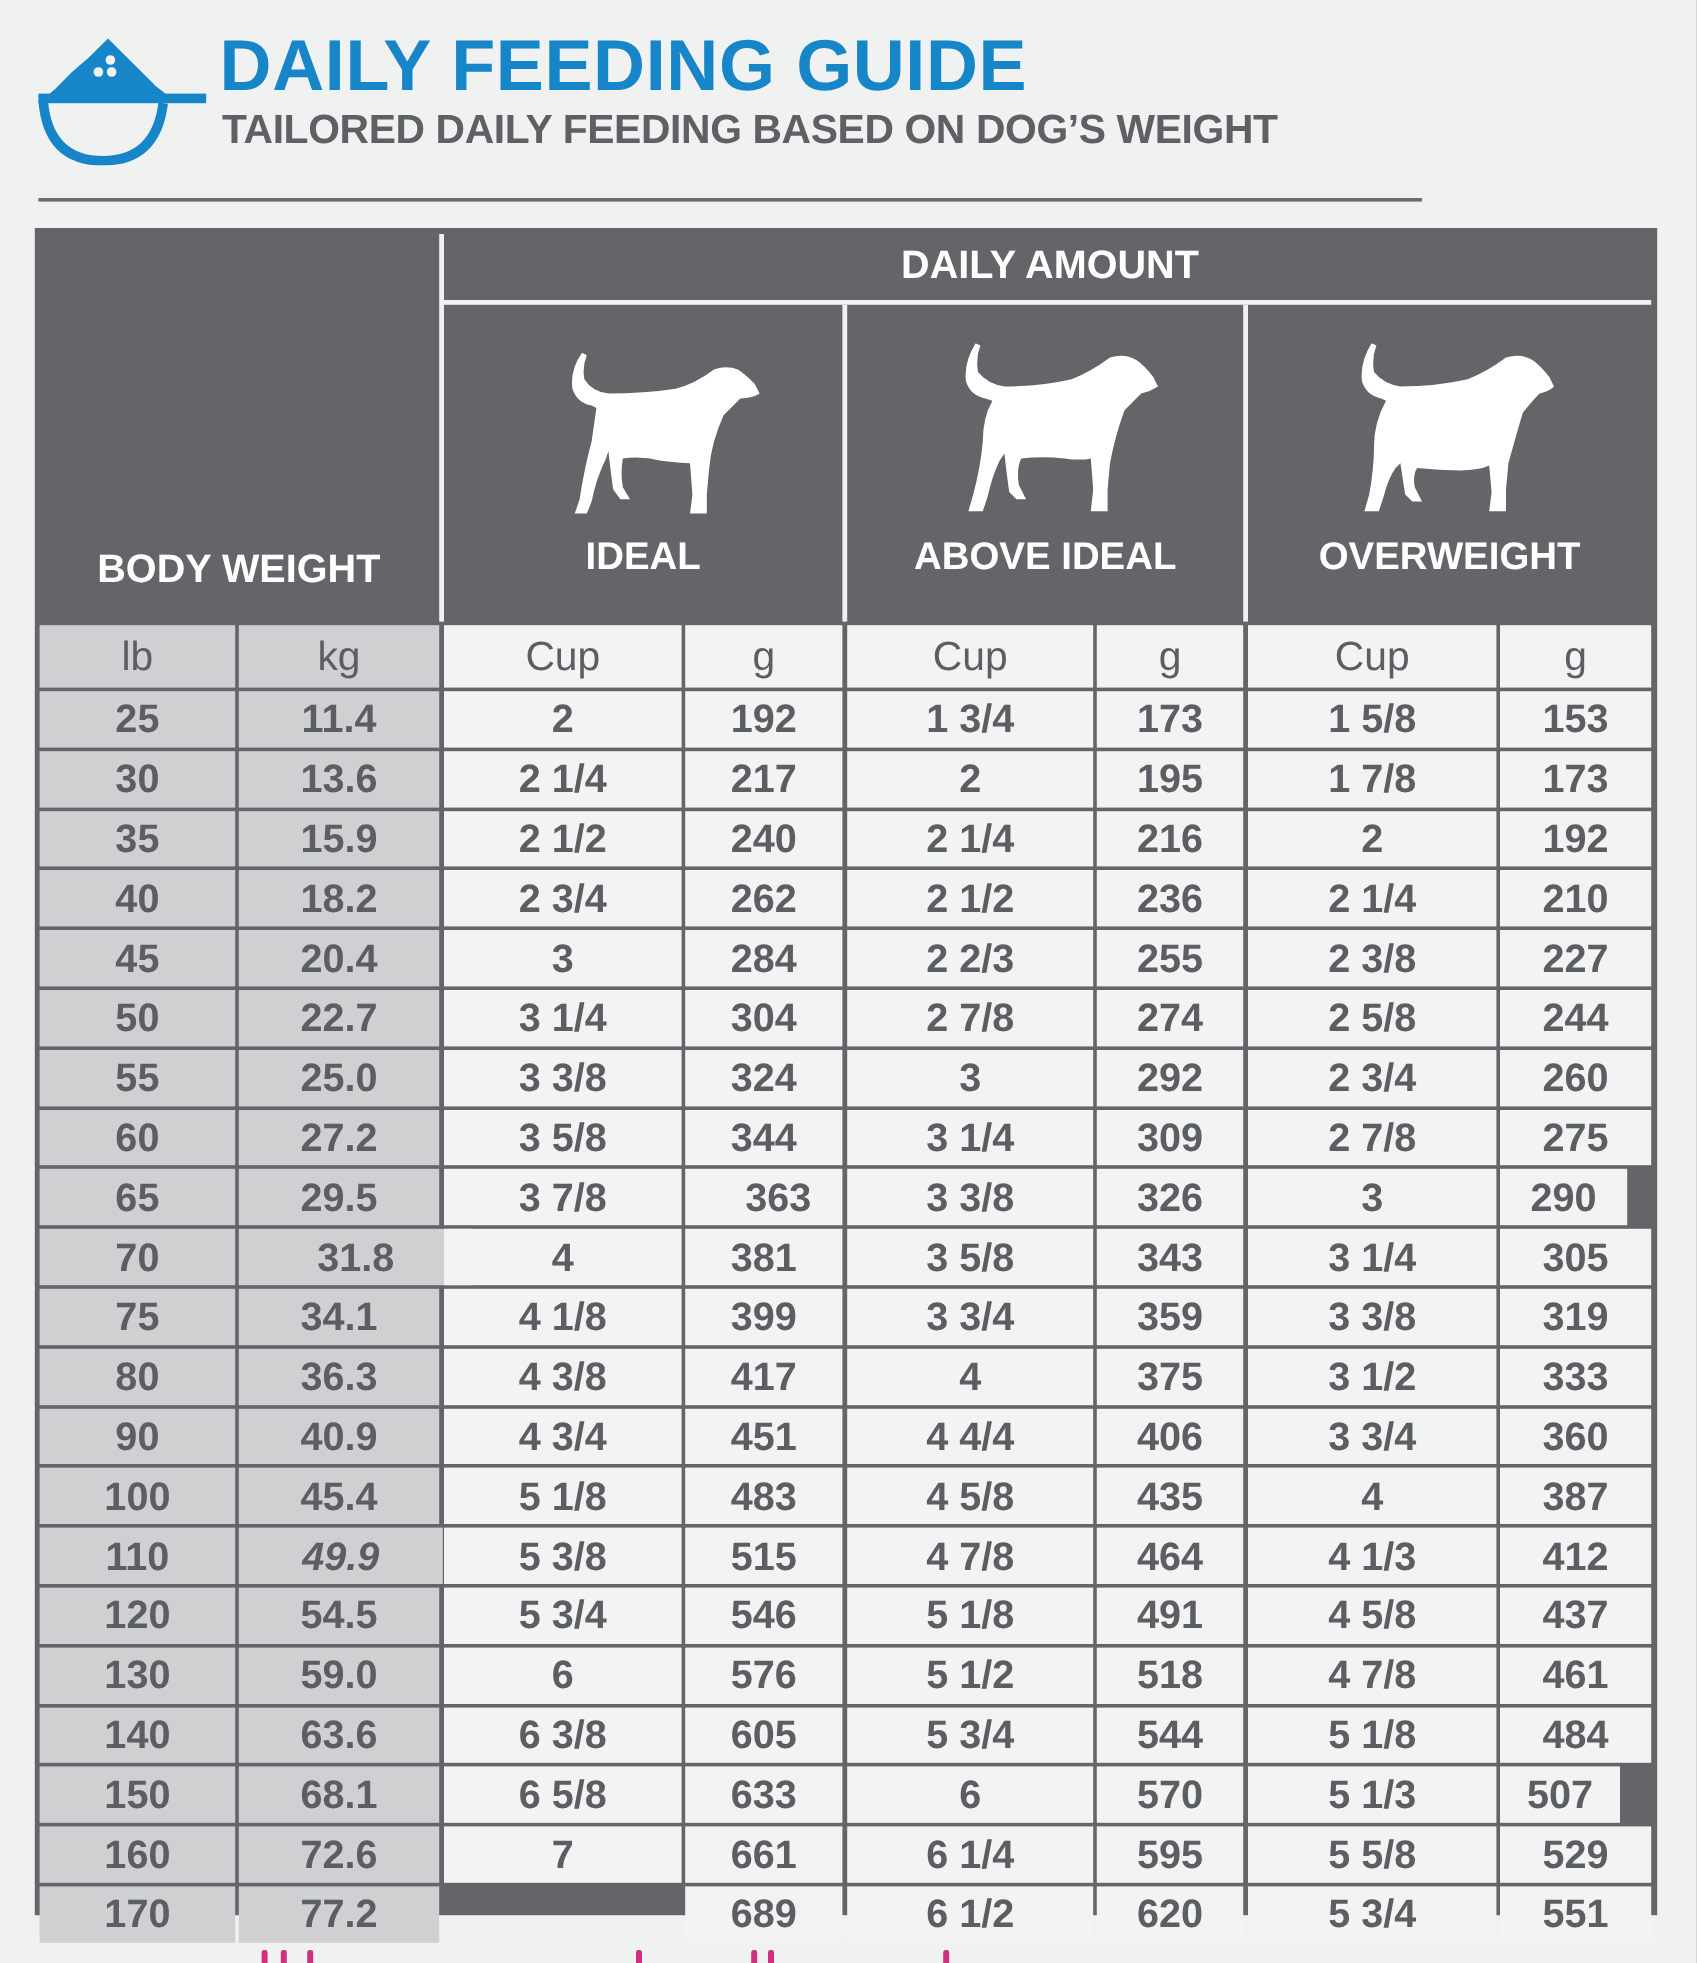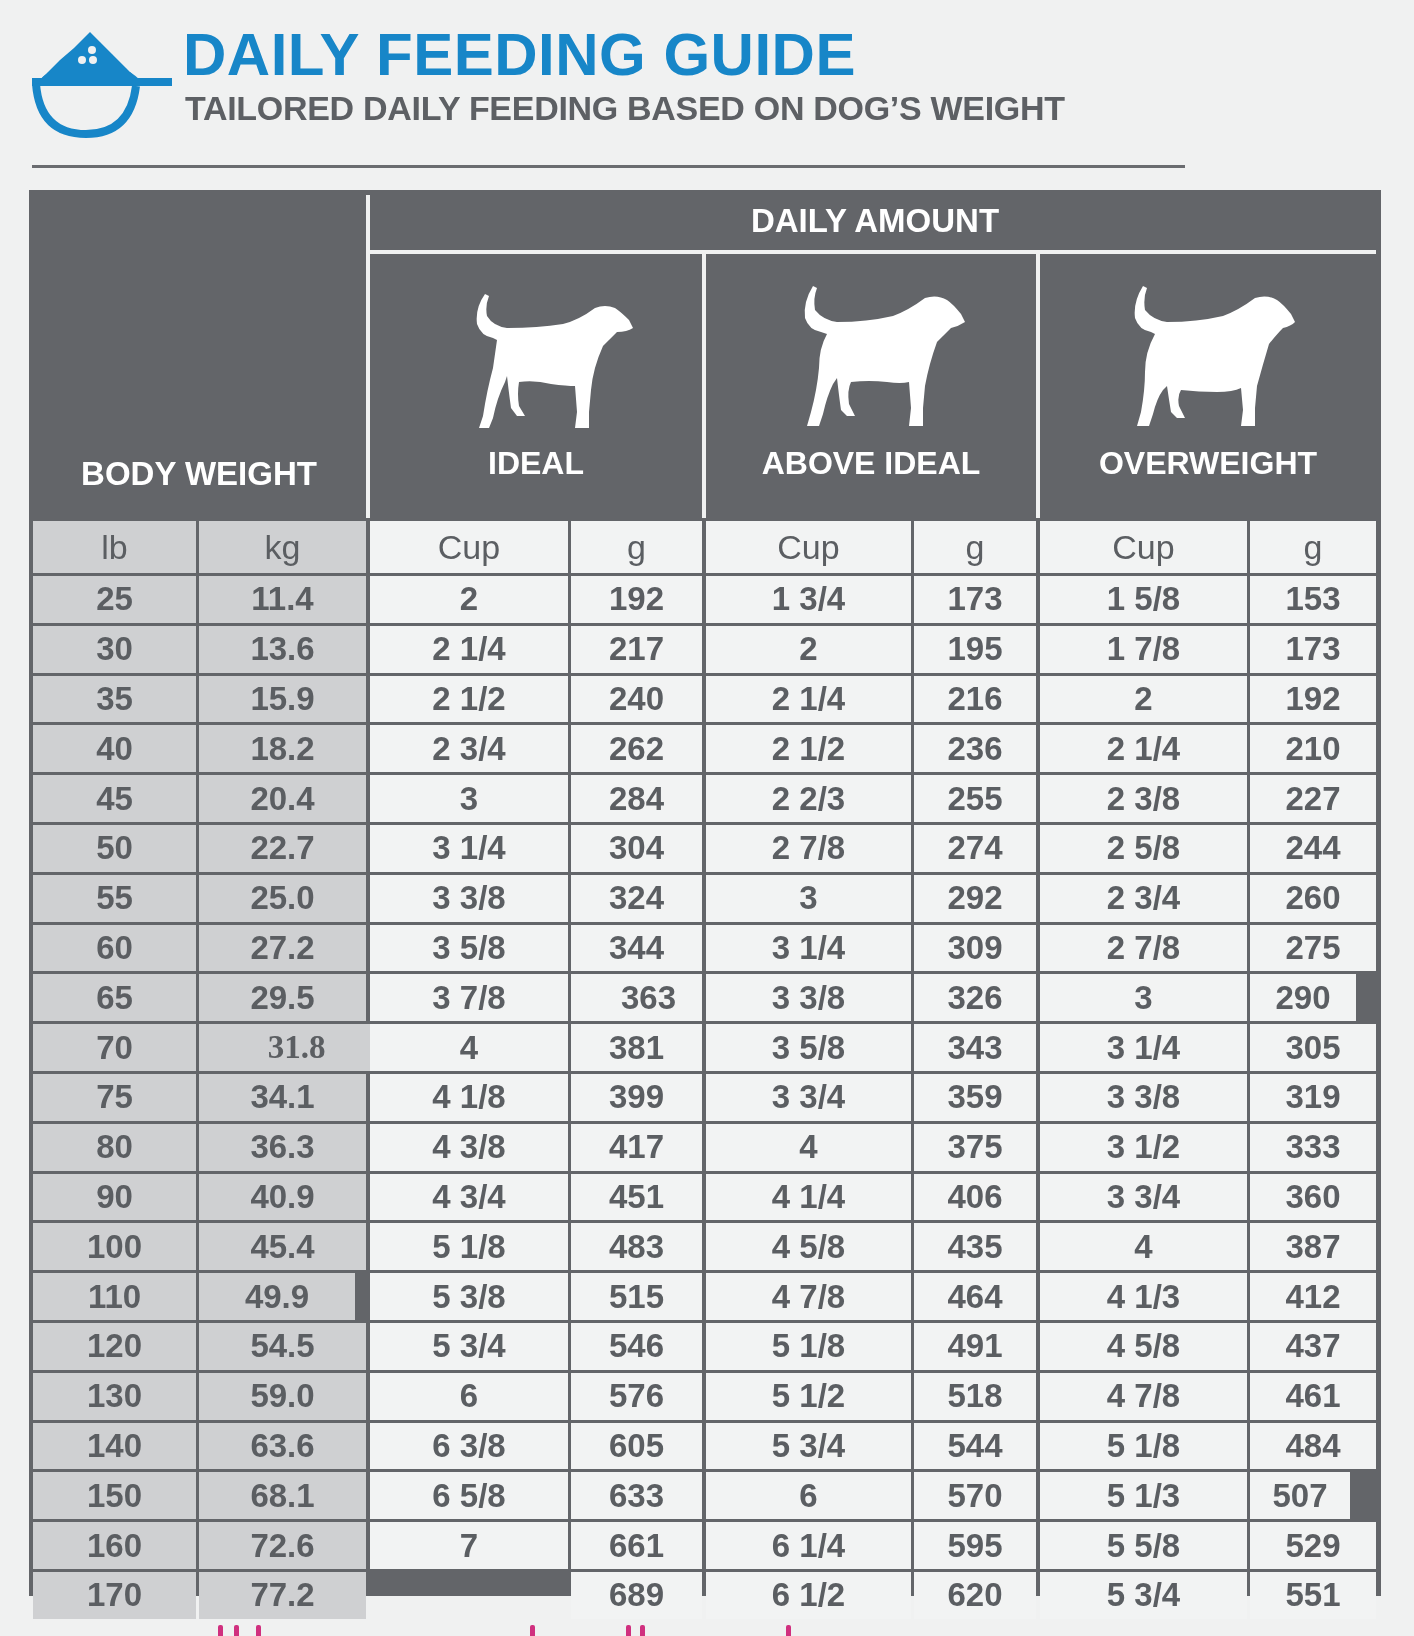--- a/index.html
+++ b/index.html
@@ -205,21 +205,21 @@
         <div class="cell wt" style="left: 170px; width: 167px;">29.5</div>
         <div class="cell amt" style="left: 341px; width: 198px;">3 7/8</div>
         <div class="cell amt" style="left: 542px; width: 131px; padding-left: 24px;">363</div>
         <div class="cell amt" style="left: 677px; width: 205px;">3 3/8</div>
         <div class="cell amt" style="left: 885px; width: 122px;">326</div>
         <div class="cell amt" style="left: 1011px; width: 207px;">3</div>
         <div class="cell amt" style="left: 1221px; width: 106px;">290</div>
       </div>
       <div class="row" style="top: 503.2px; height: 49.8px;">
         <div class="cell wt" style="left: 4px; width: 163px;">70</div>
-        <div class="cell wt" style="left: 170px; width: 195px; font-family: Liberation Serif, serif;">31.8</div>
+        <div class="cell wt" style="left: 170px; width: 195px;">31.8</div>
         <div class="cell amt" style="left: 341px; width: 198px;">4</div>
         <div class="cell amt" style="left: 542px; width: 131px;">381</div>
         <div class="cell amt" style="left: 677px; width: 205px;">3 5/8</div>
         <div class="cell amt" style="left: 885px; width: 122px;">343</div>
         <div class="cell amt" style="left: 1011px; width: 207px;">3 1/4</div>
         <div class="cell amt" style="left: 1221px; width: 126px;">305</div>
       </div>
       <div class="row" style="top: 553px; height: 49.8px;">
         <div class="cell wt" style="left: 4px; width: 163px;">75</div>
         <div class="cell wt" style="left: 170px; width: 167px;">34.1</div>
@@ -238,38 +238,38 @@
         <div class="cell amt" style="left: 677px; width: 205px;">4</div>
         <div class="cell amt" style="left: 885px; width: 122px;">375</div>
         <div class="cell amt" style="left: 1011px; width: 207px;">3 1/2</div>
         <div class="cell amt" style="left: 1221px; width: 126px;">333</div>
       </div>
       <div class="row" style="top: 652.6px; height: 49.8px;">
         <div class="cell wt" style="left: 4px; width: 163px;">90</div>
         <div class="cell wt" style="left: 170px; width: 167px;">40.9</div>
         <div class="cell amt" style="left: 341px; width: 198px;">4 3/4</div>
         <div class="cell amt" style="left: 542px; width: 131px;">451</div>
-        <div class="cell amt" style="left: 677px; width: 205px;">4 1/4</div>
+        <div class="cell amt" style="left: 677px; width: 205px;">4 4/4</div>
         <div class="cell amt" style="left: 885px; width: 122px;">406</div>
         <div class="cell amt" style="left: 1011px; width: 207px;">3 3/4</div>
         <div class="cell amt" style="left: 1221px; width: 126px;">360</div>
       </div>
       <div class="row" style="top: 702.4px; height: 49.8px;">
         <div class="cell wt" style="left: 4px; width: 163px;">100</div>
         <div class="cell wt" style="left: 170px; width: 167px;">45.4</div>
         <div class="cell amt" style="left: 341px; width: 198px;">5 1/8</div>
         <div class="cell amt" style="left: 542px; width: 131px;">483</div>
         <div class="cell amt" style="left: 677px; width: 205px;">4 5/8</div>
         <div class="cell amt" style="left: 885px; width: 122px;">435</div>
         <div class="cell amt" style="left: 1011px; width: 207px;">4</div>
         <div class="cell amt" style="left: 1221px; width: 126px;">387</div>
       </div>
       <div class="row" style="top: 752.2px; height: 49.8px;">
         <div class="cell wt" style="left: 4px; width: 163px;">110</div>
-        <div class="cell wt" style="left: 170px; width: 156px;">49.9</div>
+        <div class="cell wt" style="left: 170px; width: 170px; font-style: italic;">49.9</div>
         <div class="cell amt" style="left: 341px; width: 198px;">5 3/8</div>
         <div class="cell amt" style="left: 542px; width: 131px;">515</div>
         <div class="cell amt" style="left: 677px; width: 205px;">4 7/8</div>
         <div class="cell amt" style="left: 885px; width: 122px;">464</div>
         <div class="cell amt" style="left: 1011px; width: 207px;">4 1/3</div>
         <div class="cell amt" style="left: 1221px; width: 126px;">412</div>
       </div>
       <div class="row" style="top: 802px; height: 49.8px;">
         <div class="cell wt" style="left: 4px; width: 163px;">120</div>
         <div class="cell wt" style="left: 170px; width: 167px;">54.5</div>

